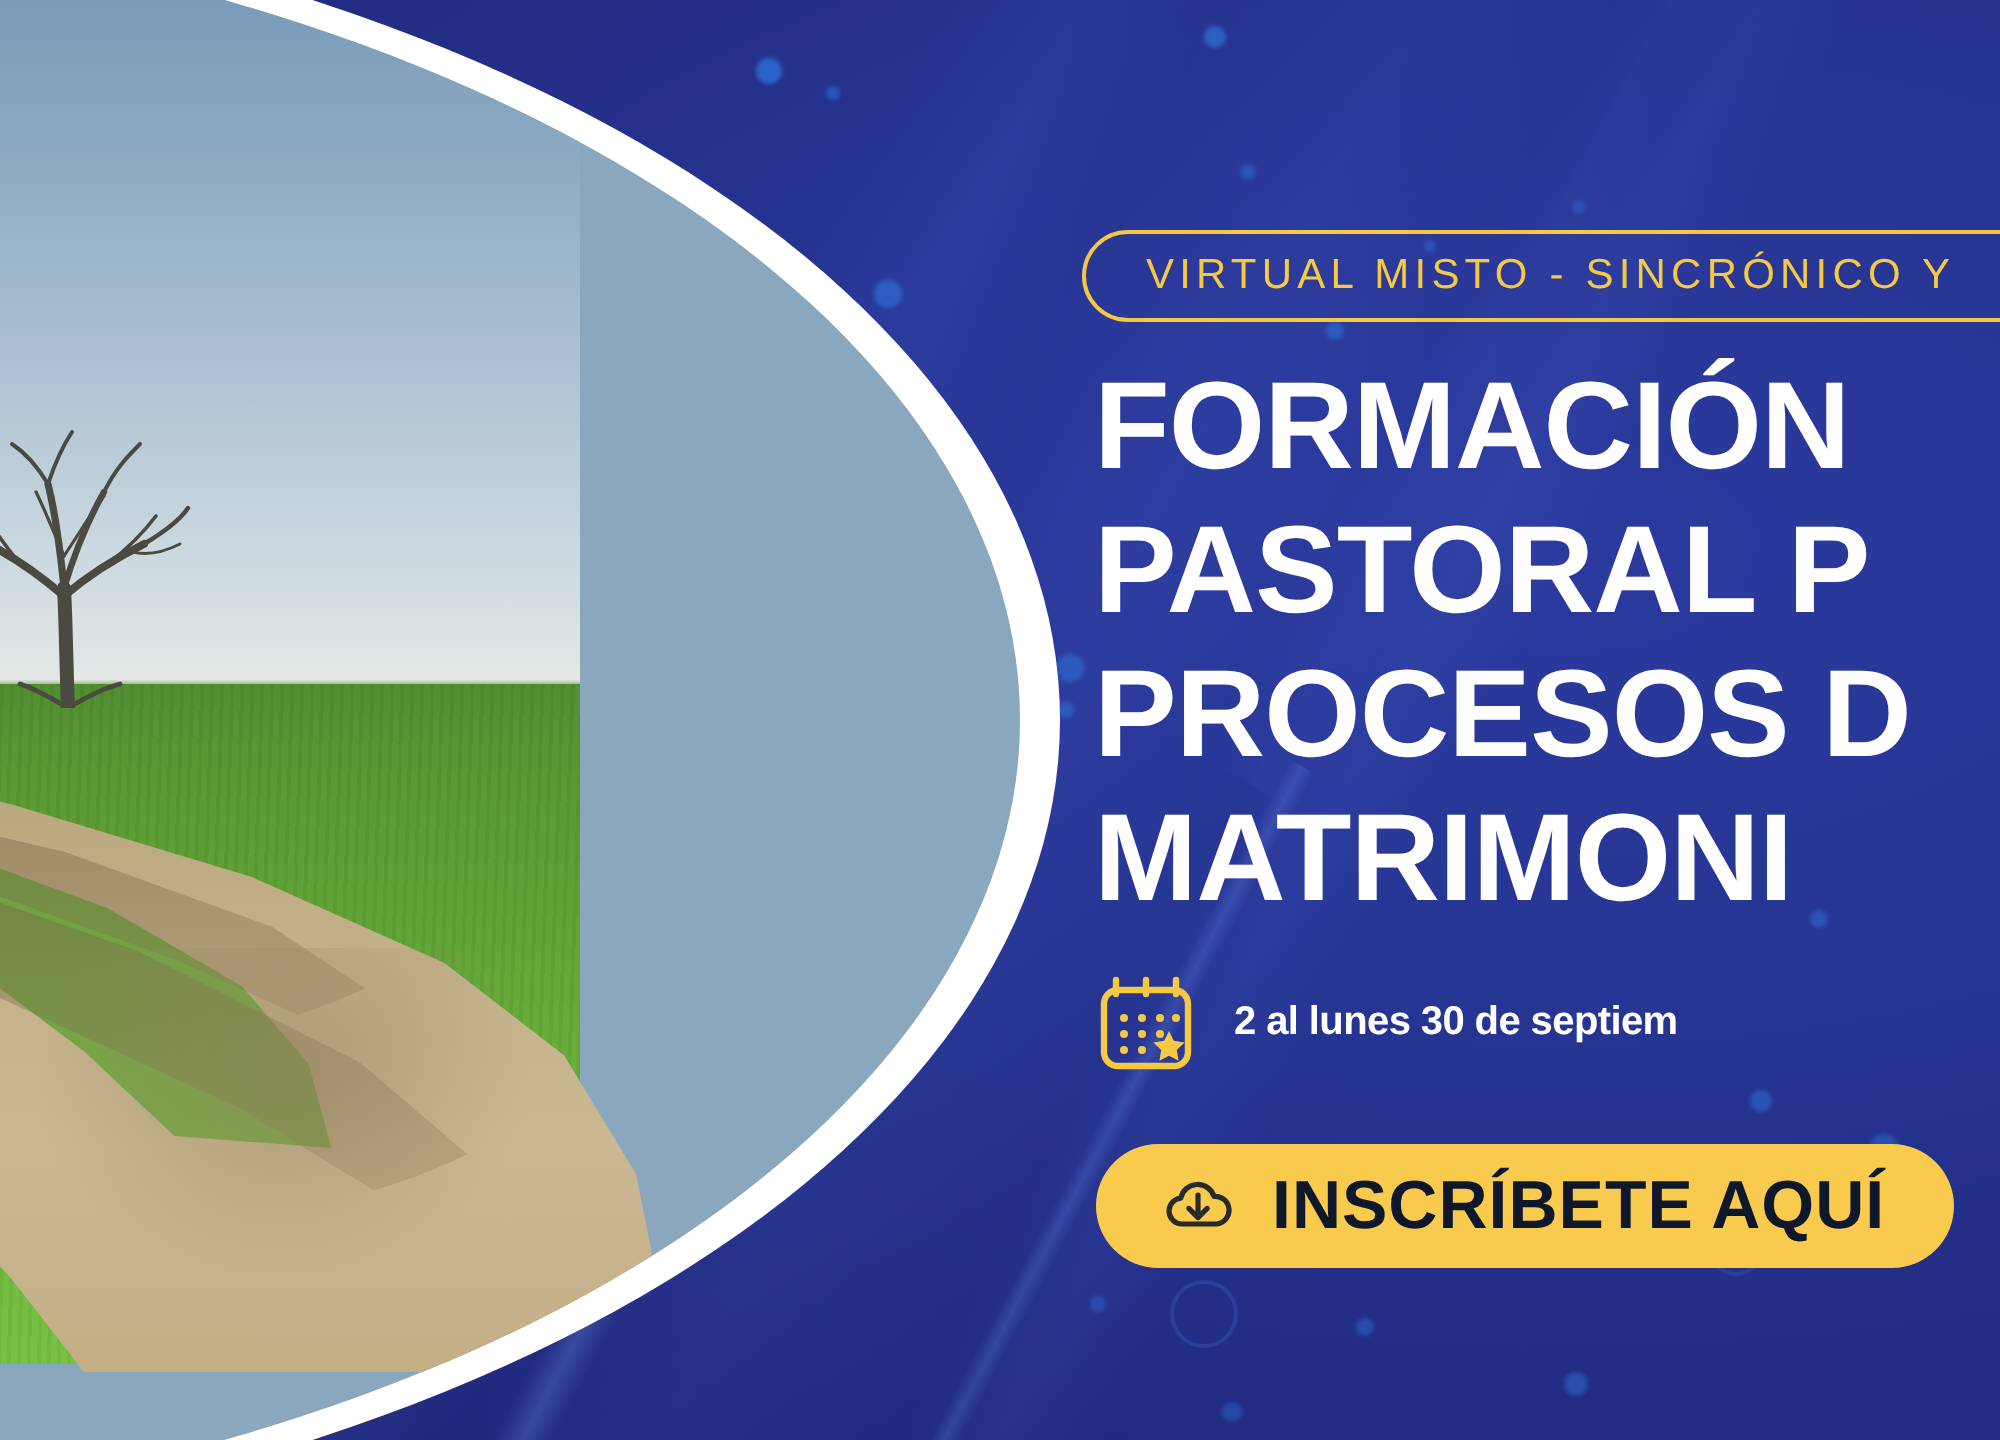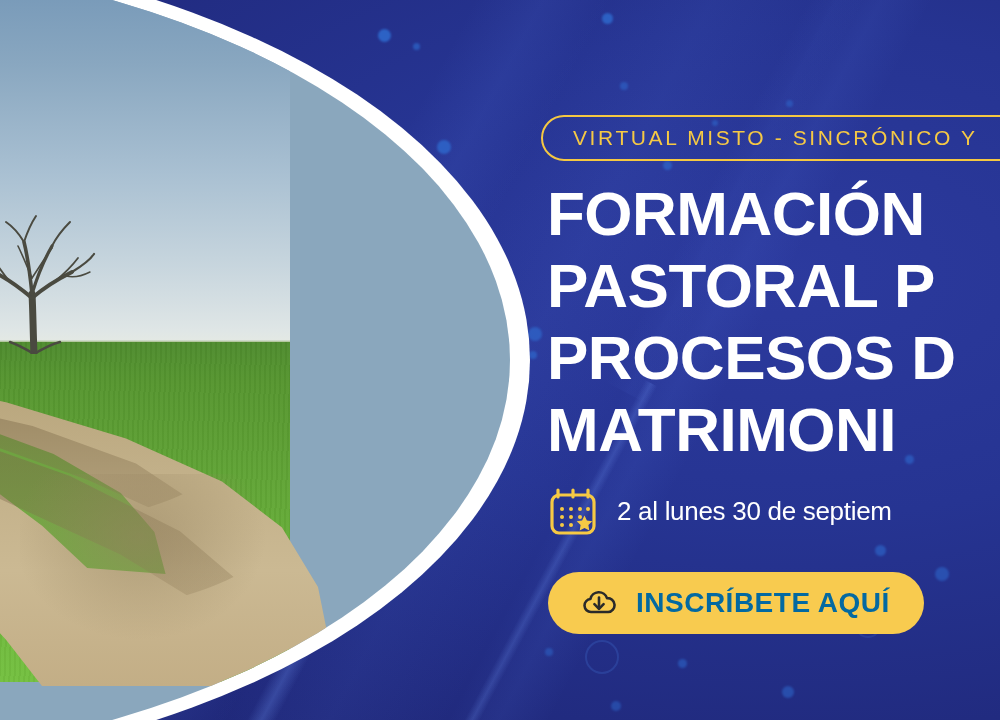--- a/index.html
+++ b/index.html
@@ -148,41 +148,41 @@
   .title span { display:block; }
 
   .date-row {
     position:absolute; left:6px; top:485px;
     display:flex; align-items:center; gap:18px;
     white-space:nowrap;
   }
   .cal-icon { width:52px; height:52px; flex:none; }
   .date-text {
     color:#ffffff;
-    font-size:26px;
-    font-weight:normal;
+    font-size:20px;
+    font-weight:bold;
     letter-spacing:-.3px;
   }
 
   .cta {
     position:absolute; left:7px; top:572px;
     height:62px;
     background:#f8cb4f;
     border-radius:999px;
     display:flex; align-items:center;
     gap:20px;
     padding:0 34px;
     border:none;
     cursor:pointer;
     white-space:nowrap;
   }
   .cta-icon { width:34px; height:34px; flex:none; }
   .cta-label {
-    color:#0369a1;
-    font-size:28px;
+    color:#0f172a;
+    font-size:34px;
     font-weight:bold;
     letter-spacing:.5px;
     text-align:center;
   }
 </style>
 </head>
 <body>
 
 <div class="banner">
 

